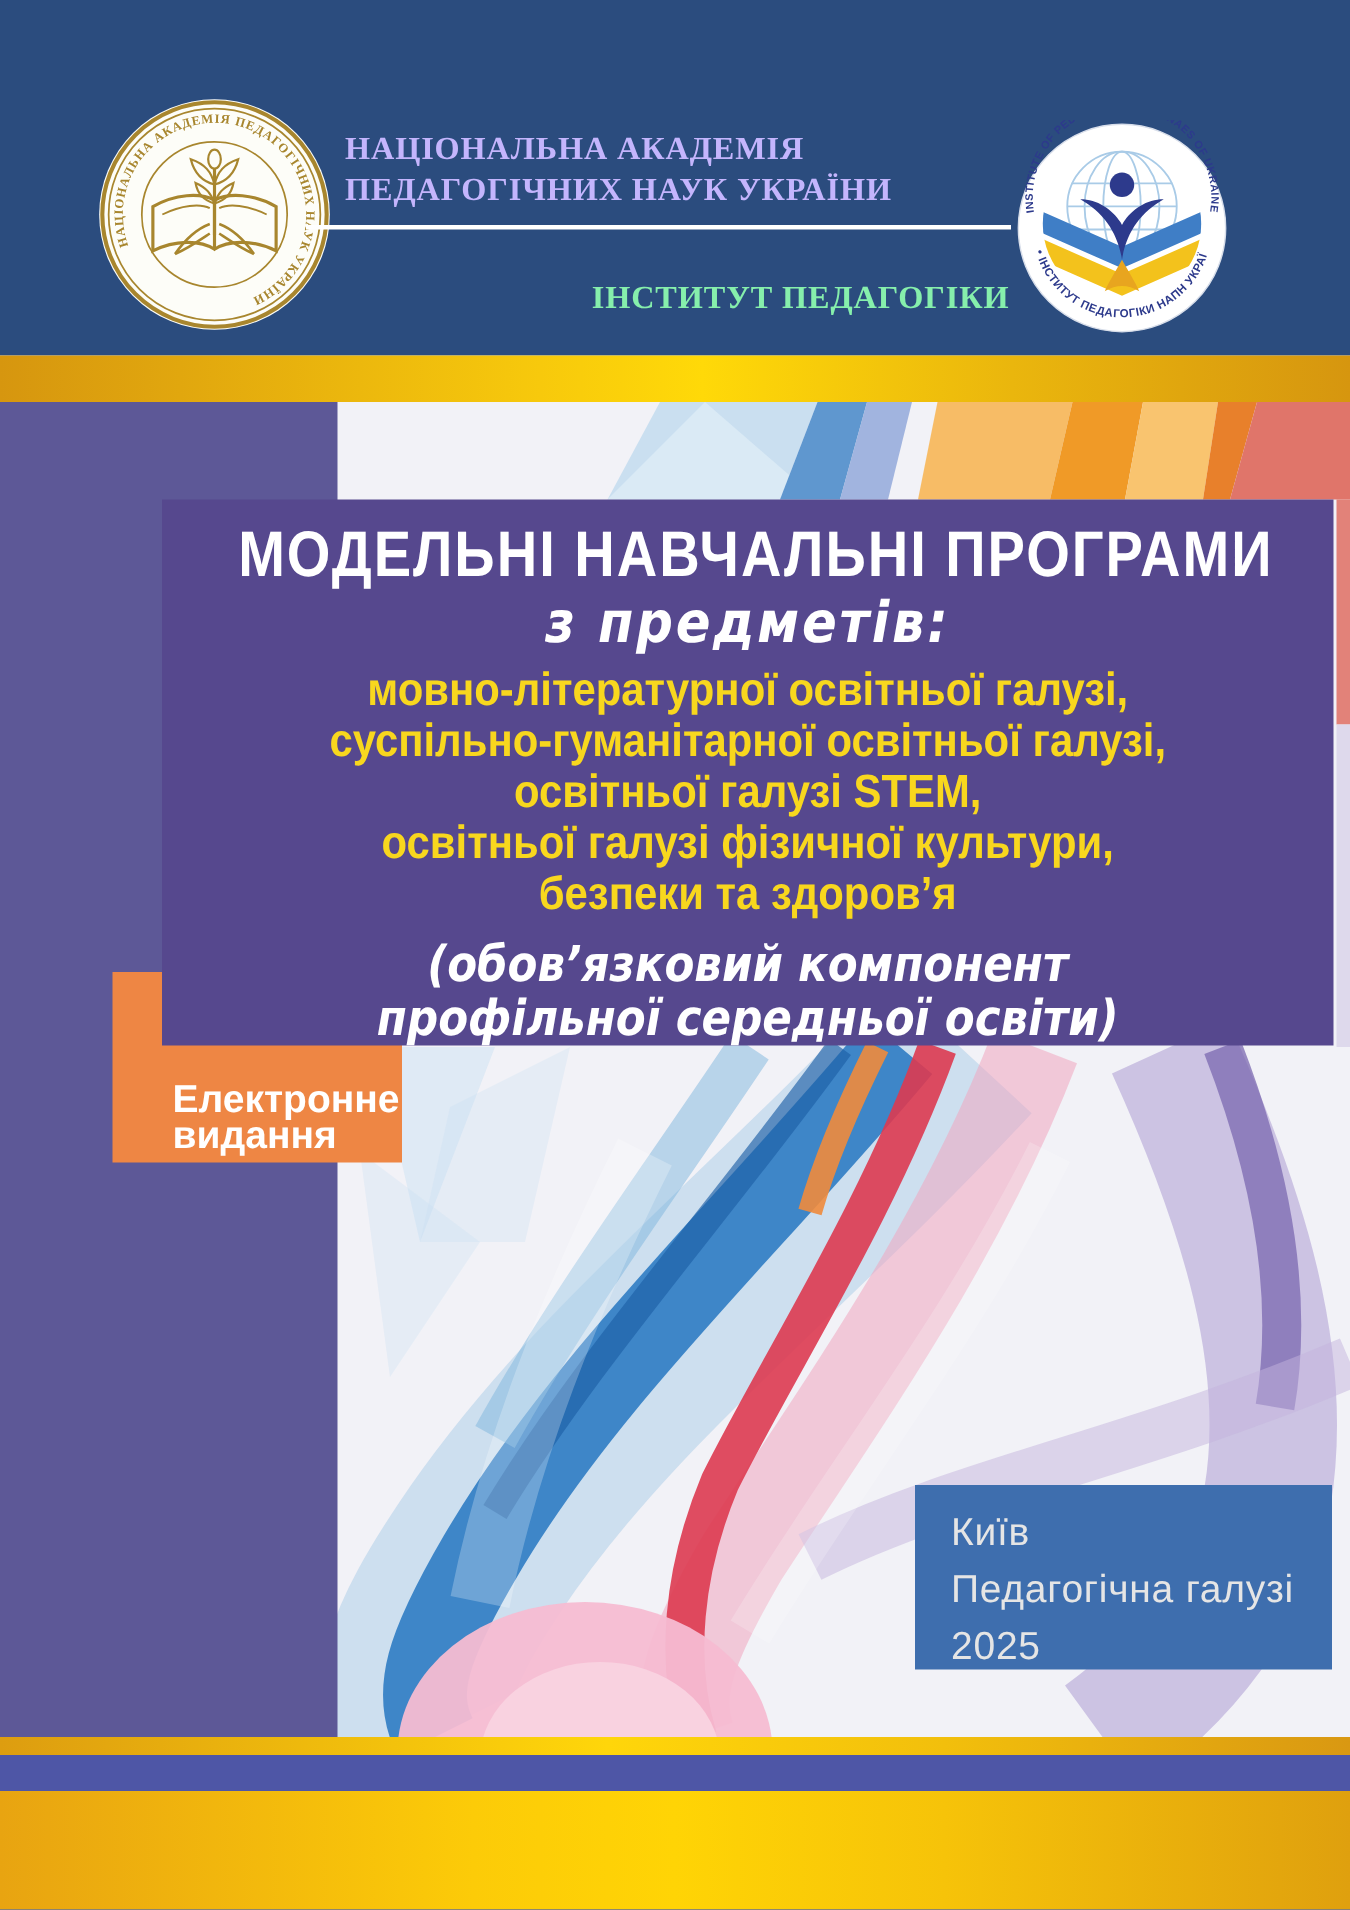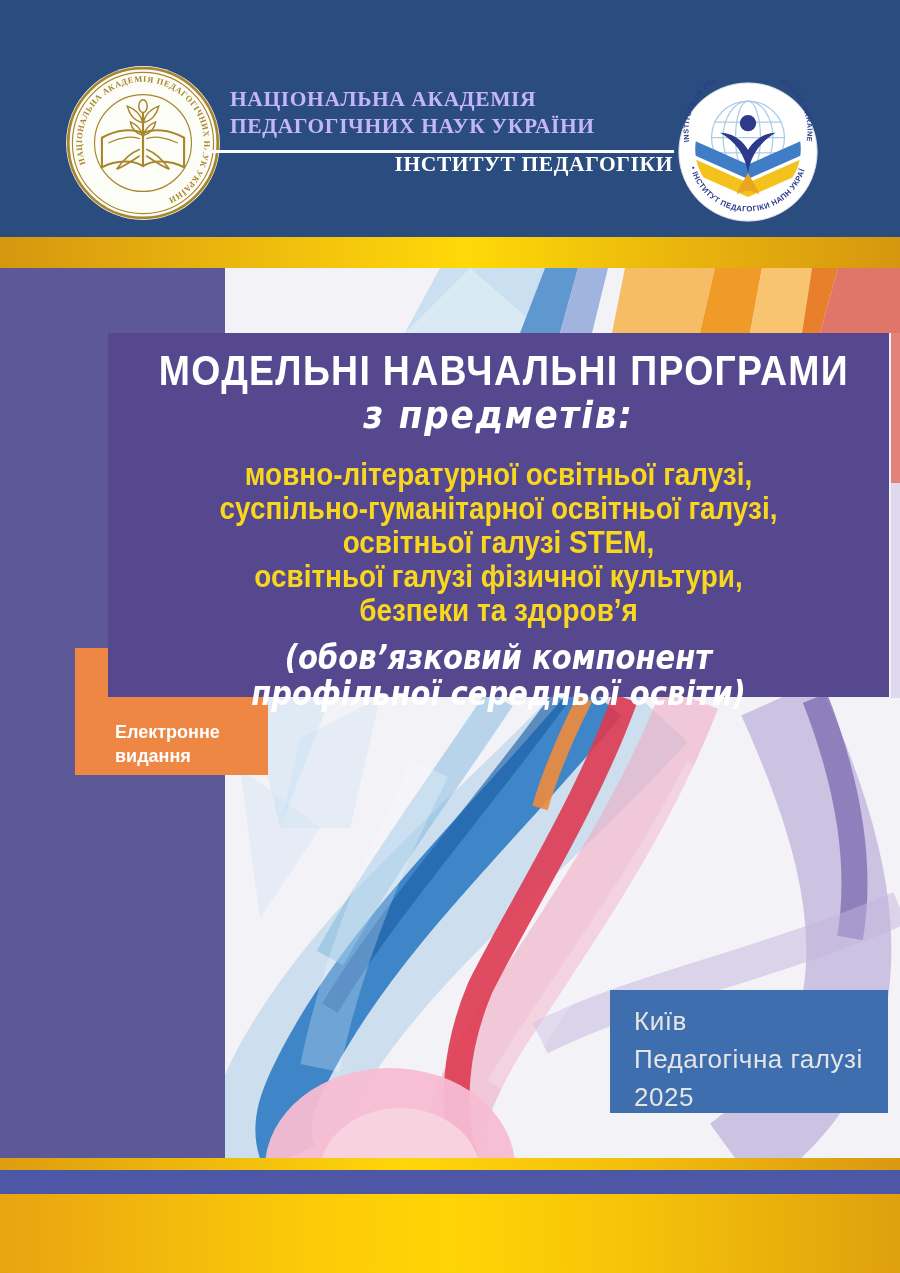--- a/index.html
+++ b/index.html
@@ -6,49 +6,49 @@
   .cover{position:relative;width:900px;height:1273px;overflow:hidden;background:#f4f4f8;
          font-family:"Liberation Sans",sans-serif;}
   
   .header{position:absolute;left:0;top:0;width:900px;height:237px;background:#2b4c7e;}
   .seal{position:absolute;left:64px;top:64px;width:158px;height:158px;}
   .logo{position:absolute;left:676px;top:80px;width:144px;height:144px;}
   .acad{position:absolute;left:230px;top:86px;color:#c4b5fd;
         font-family:"Liberation Serif",serif;font-weight:bold;font-size:21.5px;
         line-height:27px;letter-spacing:.6px;white-space:nowrap;}
   .divider{position:absolute;left:204px;top:150px;width:470px;height:3px;background:#fff;}
-  .inst{position:absolute;left:0;top:151px;width:673px;text-align:right;color:#ffffff;
+  .inst{position:absolute;left:0;top:185px;width:673px;text-align:right;color:#86efac;
         font-family:"Liberation Serif",serif;font-weight:bold;font-size:21.5px;
         line-height:26px;letter-spacing:.6px;white-space:nowrap;}
   
   .gold-top{position:absolute;left:0;top:237px;width:900px;height:31px;
             background:linear-gradient(90deg,#d6960f,#f7c90c 40%,#ffd908 52%,#eab60d 75%,#d6960f);}
   .gold-thin{position:absolute;left:0;top:1158px;width:900px;height:12px;
             background:linear-gradient(90deg,#dd9d10,#ffd60a 45%,#f2bf0c 70%,#d99812);}
   .slate-strip{position:absolute;left:0;top:1170px;width:900px;height:24px;background:#4e56a6;}
   .gold-bottom{position:absolute;left:0;top:1194px;width:900px;height:79px;
             background:linear-gradient(90deg,#e8a411,#fccb08 35%,#ffd405 50%,#f6c309 70%,#dfa00e);}
   
   .artwork{position:absolute;left:0;top:268px;width:900px;height:890px;}
   
   .title-box{position:absolute;left:108px;top:333px;width:781px;height:364px;
              background:#56488e;color:#fff;text-align:center;z-index:3;}
   .squeeze{display:block;transform-origin:50% 50%;}
   .t1{margin-top:15px;font-size:43px;font-weight:bold;letter-spacing:1.5px;line-height:44px;
       transform:scaleX(.87);white-space:nowrap;}
   .t2{font-size:38px;font-weight:bold;font-style:italic;letter-spacing:2px;line-height:46px;
       font-family:"DejaVu Sans",sans-serif;transform:scaleX(.9);}
-  .subjects{margin-top:20px;color:#f8d71e;font-weight:bold;}
+  .subjects{margin-top:5px;color:#f8d71e;font-weight:bold;}
   .subj{font-size:31px;line-height:34px;transform:scaleX(.9);white-space:nowrap;}
   .note{margin-top:12px;font-style:italic;font-weight:bold;
         font-family:"DejaVu Sans",sans-serif;text-align:center;}
   .noteline{font-size:33px;line-height:36px;transform:scaleX(.88);white-space:nowrap;}
   
   .etab{position:absolute;left:75px;top:648px;width:193px;height:127px;background:#ee8644;
-        z-index:2;color:#fff;font-weight:bold;font-size:18px;line-height:24px;
+        z-index:2;color:#fff;font-weight:bold;font-size:26px;line-height:24px;
         box-sizing:border-box;padding:72px 0 0 40px;}
   
   .pubbox{position:absolute;left:610px;top:990px;width:278px;height:123px;background:#3e6eae;
           z-index:4;color:#e5e5e5;font-size:26px;line-height:38px;letter-spacing:.5px;
           box-sizing:border-box;padding:12px 0 0 24px;}
 </style>
 </head>
 <body>
 
 <div class="cover">

